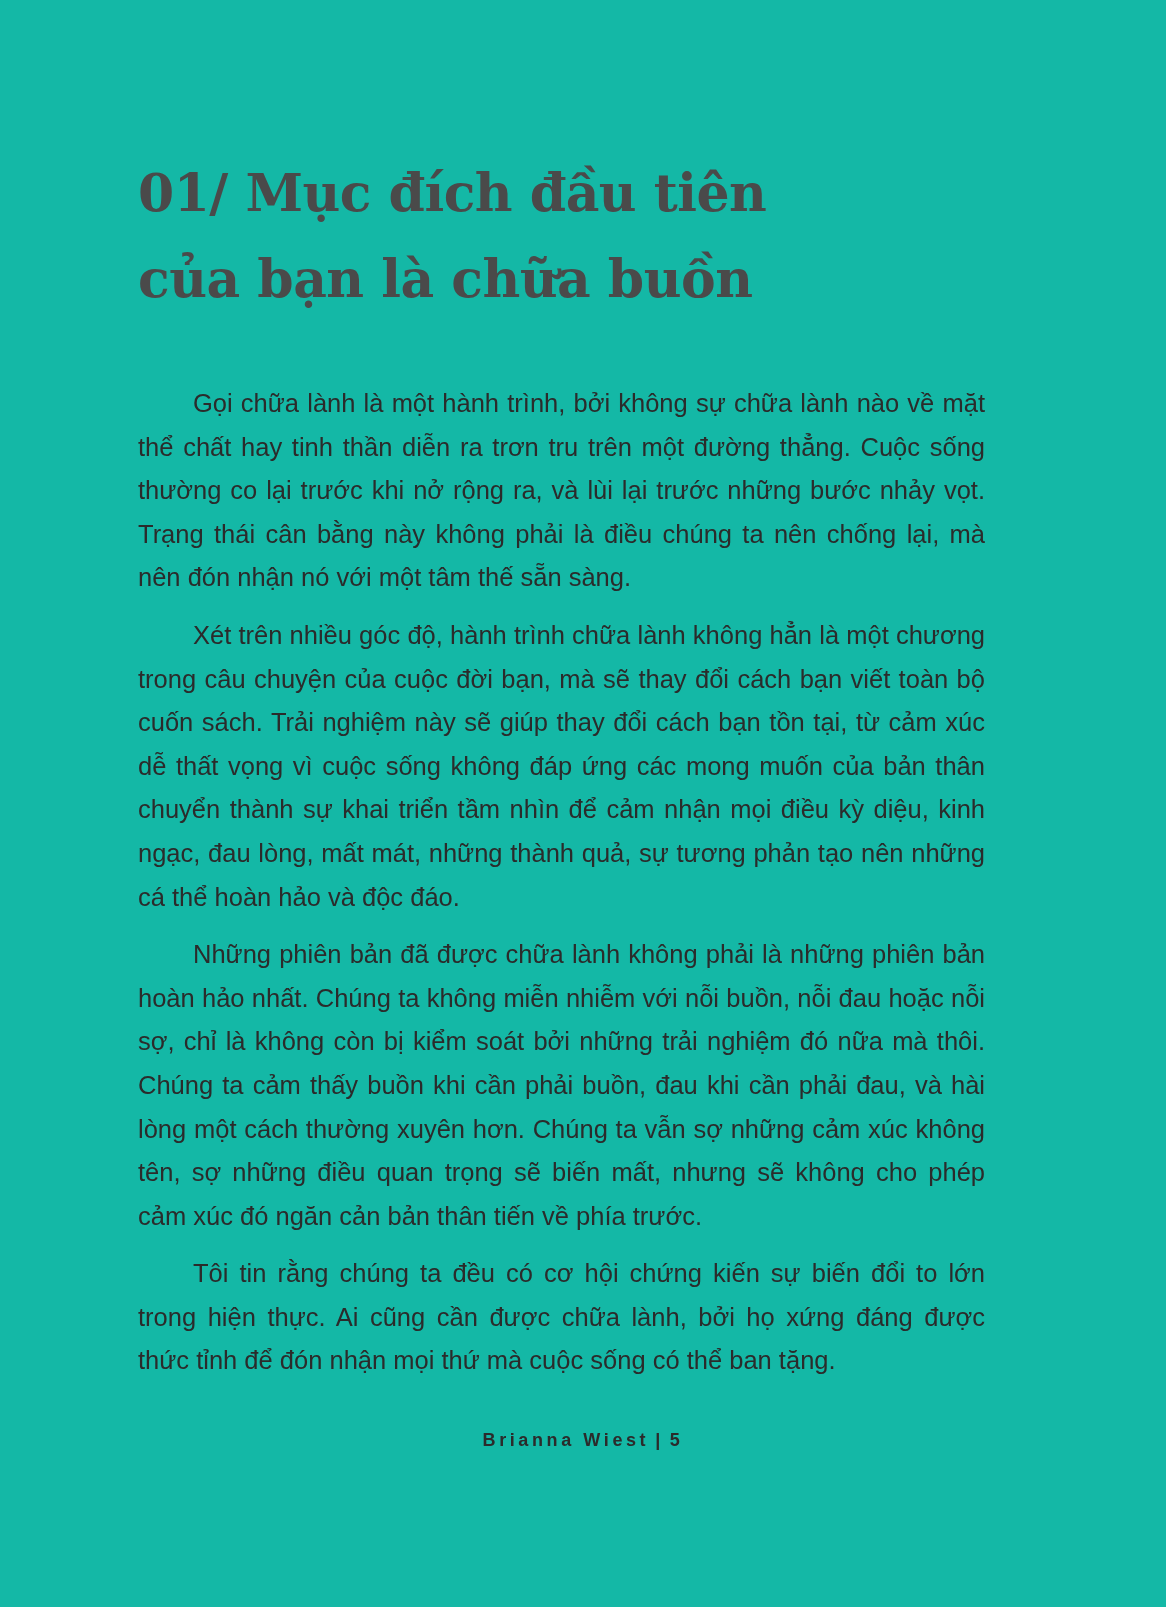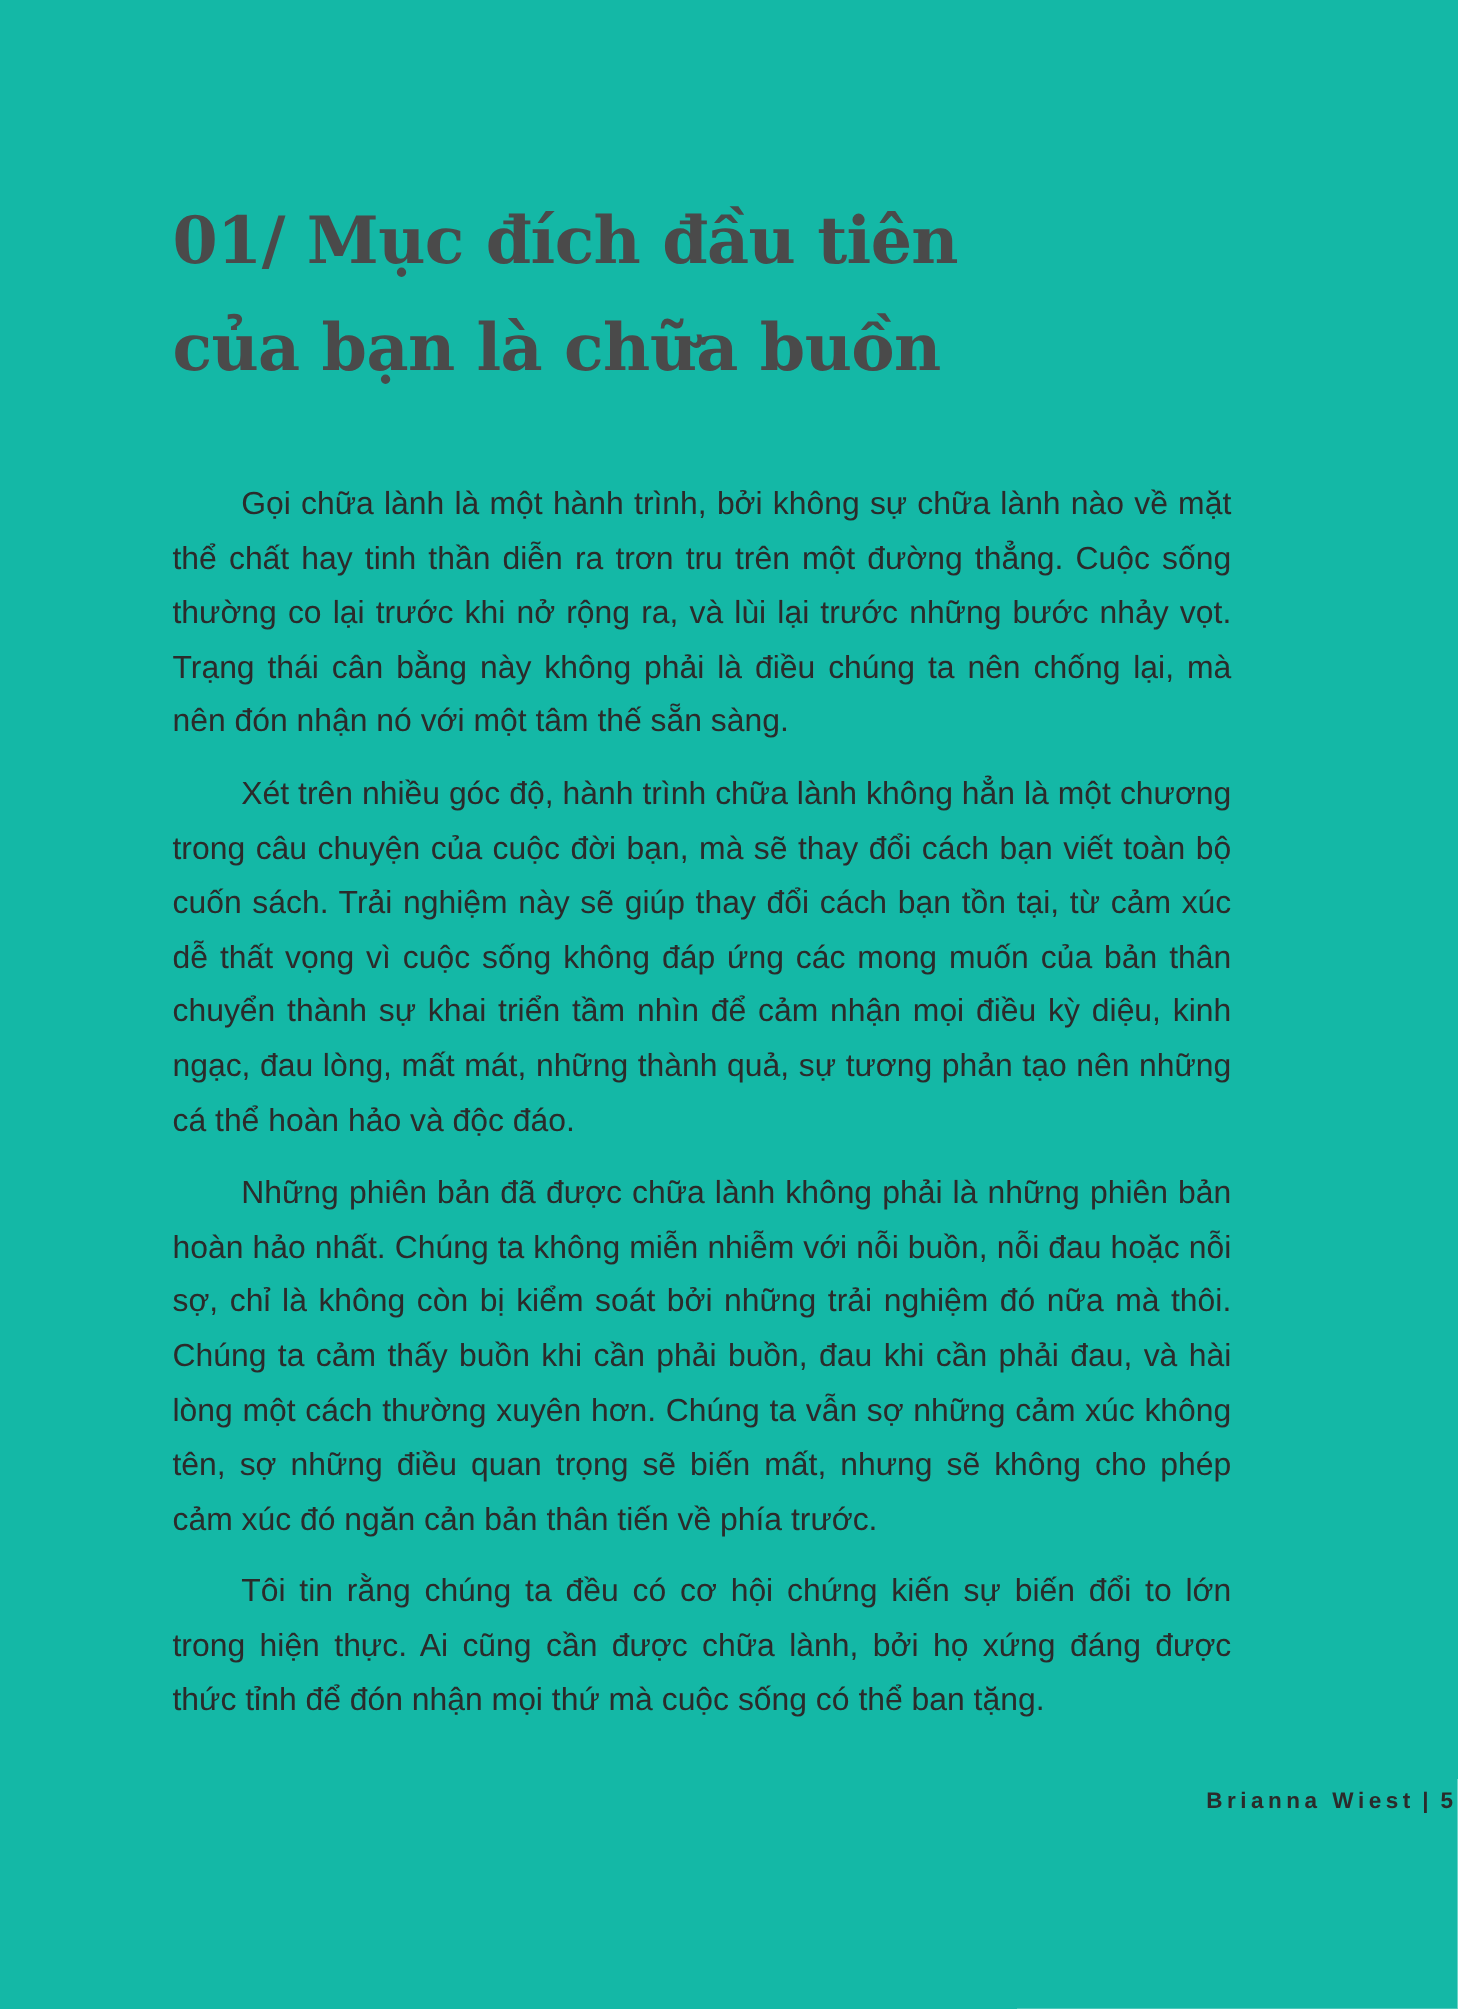--- a/index.html
+++ b/index.html
@@ -49,21 +49,21 @@
     margin: 0 0 14px 0;
     text-indent: 55px;
     text-align: justify;
     text-align-last: left;
   }
   .footer {
     position: absolute;
     left: 0;
     top: 1430px;
     width: 1166px;
-    text-align: right;
+    text-align: center;
     font-family: "Liberation Sans", "DejaVu Sans", sans-serif;
     font-weight: bold;
     font-size: 18px;
     letter-spacing: 3.6px;
     color: #2b2b2b;
   }
   .footer .sep { margin: 0 6px; }
 </style>
 </head>
 <body>

